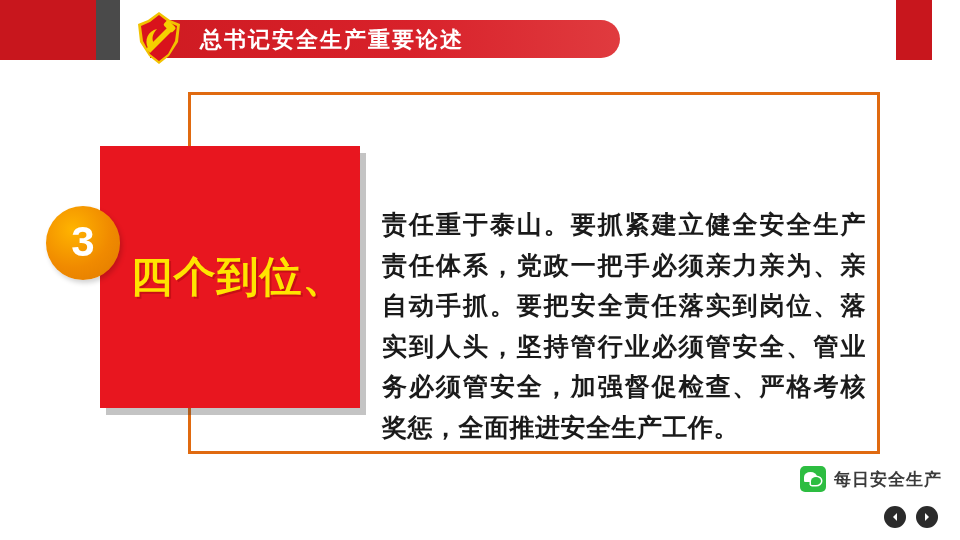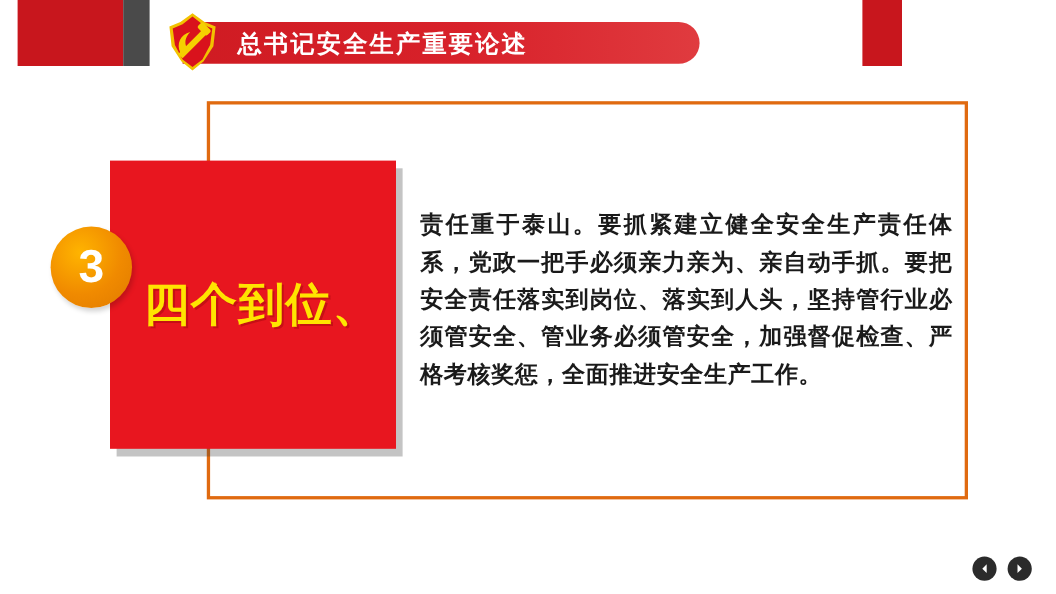--- a/index.html
+++ b/index.html
@@ -19,24 +19,25 @@
     left: 0; top: 0;
     width: 960px;
     height: 540px;
     background: #ffffff;
     overflow: hidden;
   }
 
   
   .top-band {
     position: absolute;
-    left: 16px; top: 0;
-    width: 804px;
+    left: 0; top: 0;
+    width: 892px;
     height: 72px;
     background: #ffffff;
+    padding-left: 40px;
   }
   .top-red-left {
     position: absolute;
     left: 0; top: 0;
     width: 96px;
     height: 60px;
     background: #c8161d;
   }
   .top-dark-block {
     position: absolute;
@@ -138,24 +139,24 @@
     color: #ffffff;
     font-size: 42px;
     font-weight: bold;
     line-height: 1;
     margin-top: -2px;
   }
 
   .body-text {
     position: absolute;
     left: 382px;
-    top: 188px;
+    top: 204px;
     width: 484px;
     color: #1a1a1a;
-    font-size: 21px;
+    font-size: 25px;
     font-weight: bold;
     line-height: 1.62;
     letter-spacing: 0.5px;
     text-align: justify;
   }
 
   
   .wm {
     position: absolute;
     right: 18px;
@@ -245,20 +246,24 @@
       <div class="big-label-line">四个到位、</div>
     </div>
   </div>
 
   <div class="number-circle">
     <span>3</span>
   </div>
 
   <div class="body-text">责任重于泰山。要抓紧建立健全安全生产责任体系，党政一把手必须亲力亲为、亲自动手抓。要把安全责任落实到岗位、落实到人头，坚持管行业必须管安全、管业务必须管安全，加强督促检查、严格考核奖惩，全面推进安全生产工作。</div>
 
+  <div class="wm">
+    <div class="wm-logo"></div>
+    <div class="wm-text">每日安全生产</div>
+  </div>
 
   <div class="nav-arrows">
     <div class="nav-btn">
       <svg width="10" height="10" viewBox="0 0 10 10">
           <path d="M7 1 L3 5 L7 9 Z" fill="#ffffff"></path>
         </svg>
     </div>
     <div class="nav-btn">
       <svg width="10" height="10" viewBox="0 0 10 10">
           <path d="M3 1 L7 5 L3 9 Z" fill="#ffffff"></path>

